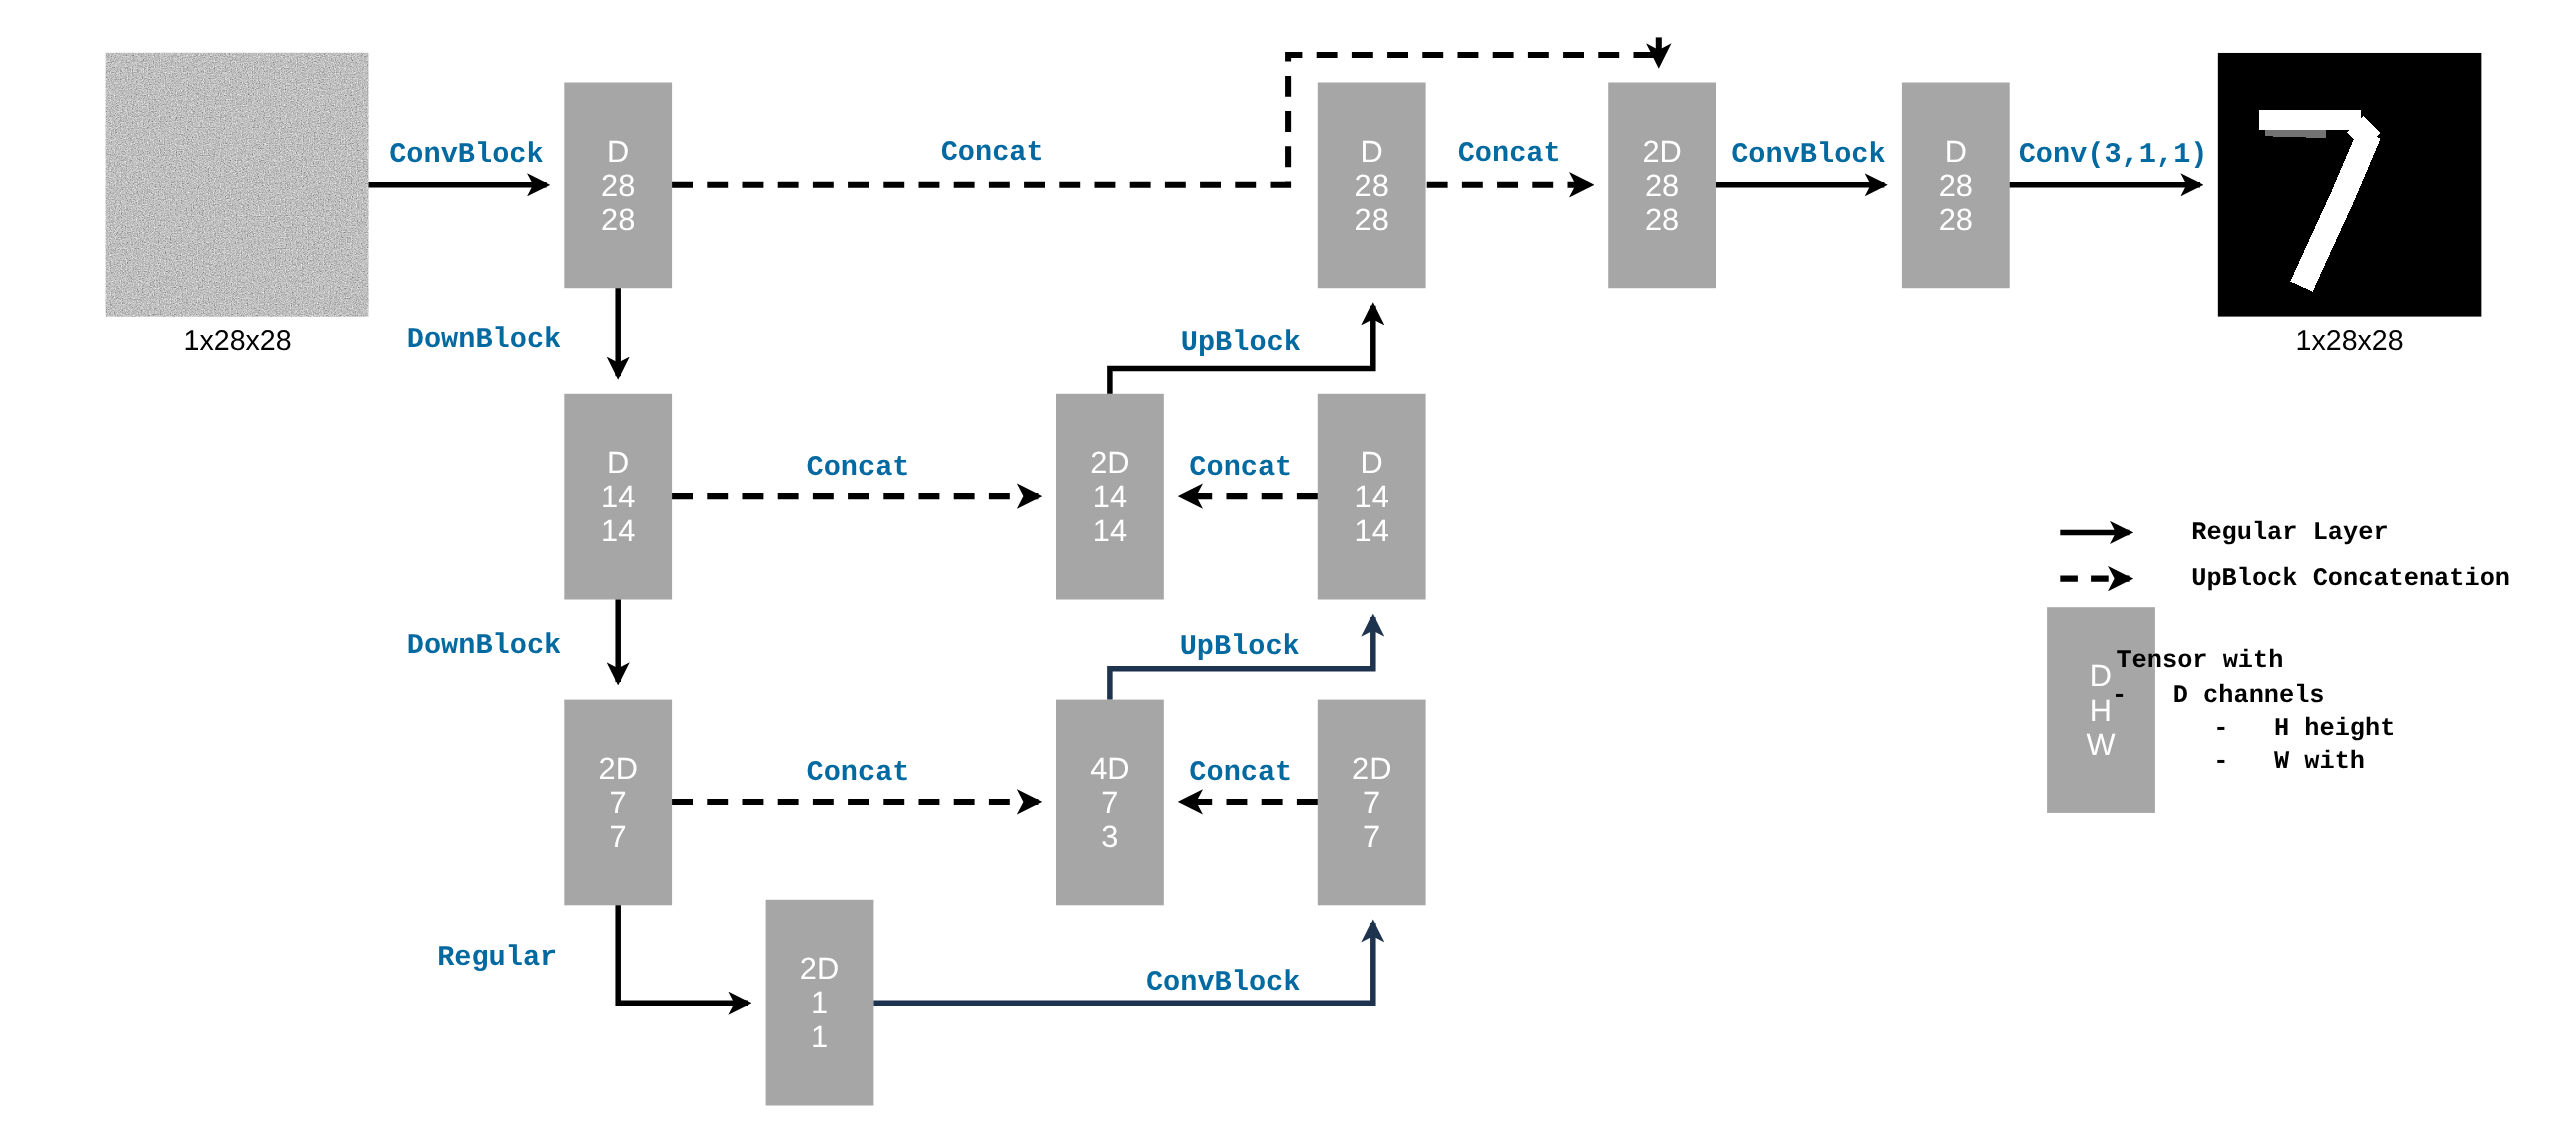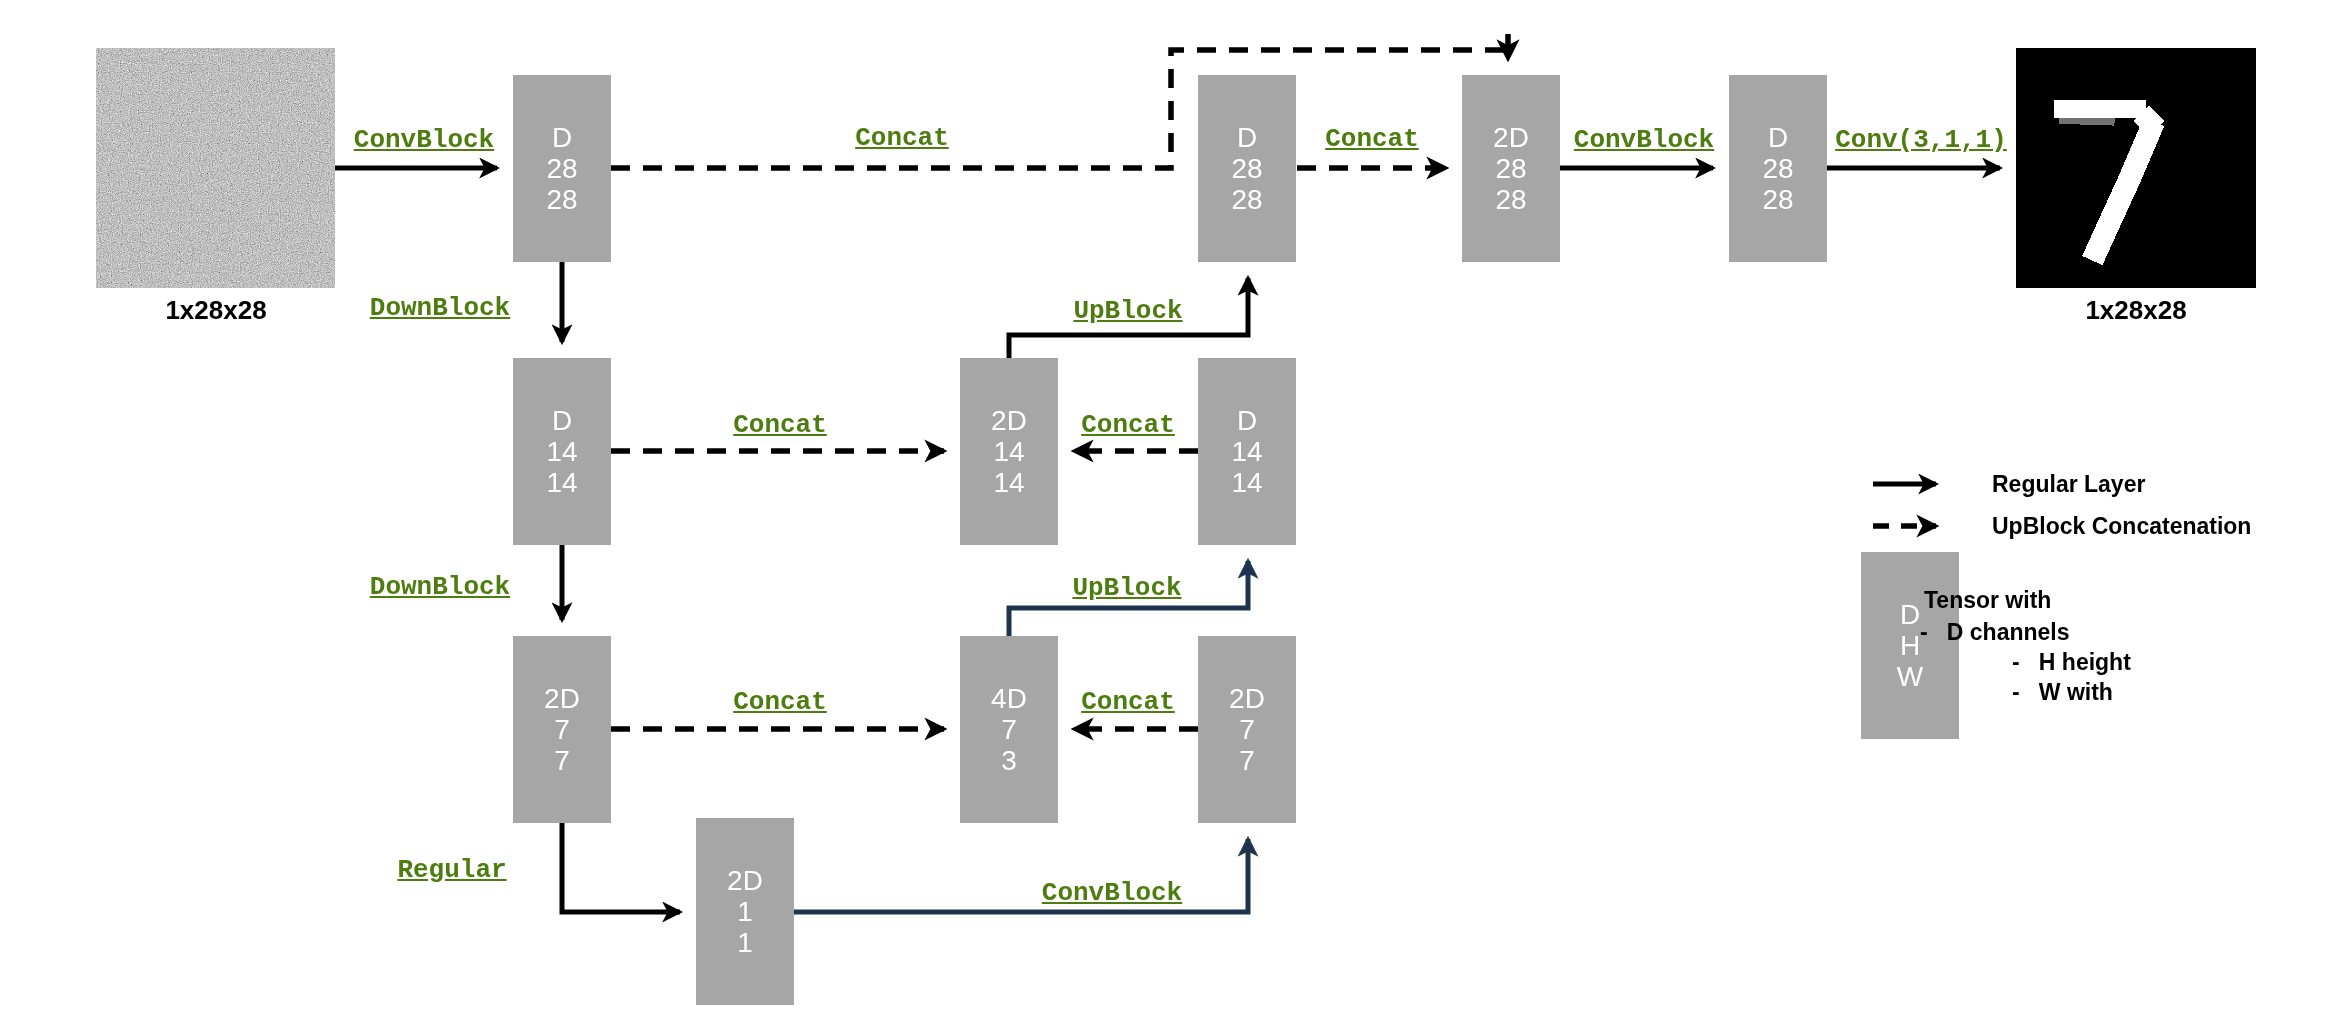--- a/index.html
+++ b/index.html
@@ -22,37 +22,35 @@
     font-size:28px;line-height:31px;
     white-space:pre-line;
     user-select:none;
   }
   .mlabel{
     position:absolute;
     transform:translate(-50%,-50%);
     font-family:"Liberation Mono", monospace;
     font-weight:bold;
     font-size:26px;
-    color:#4d7c0f;
+    color:#0369a1;
     white-space:pre;
-    text-decoration:underline;
   }
   .caption{
     position:absolute;
     transform:translate(-50%,-50%);
     font-family:"Liberation Sans", sans-serif;
     font-size:26px;
     color:#000000;
     white-space:pre;
-    font-weight:bold;
   }
   .legend-text{
     position:absolute;
     transform:translateY(-50%);
-    font-family:Liberation Sans, sans-serif;
+    font-family:Liberation Mono, monospace;
     font-weight:bold;
     font-size:23px;
     color:#000000;
     white-space:pre;
   }
 </style>
 </head>
 <body>
 
 <div id="stage">

